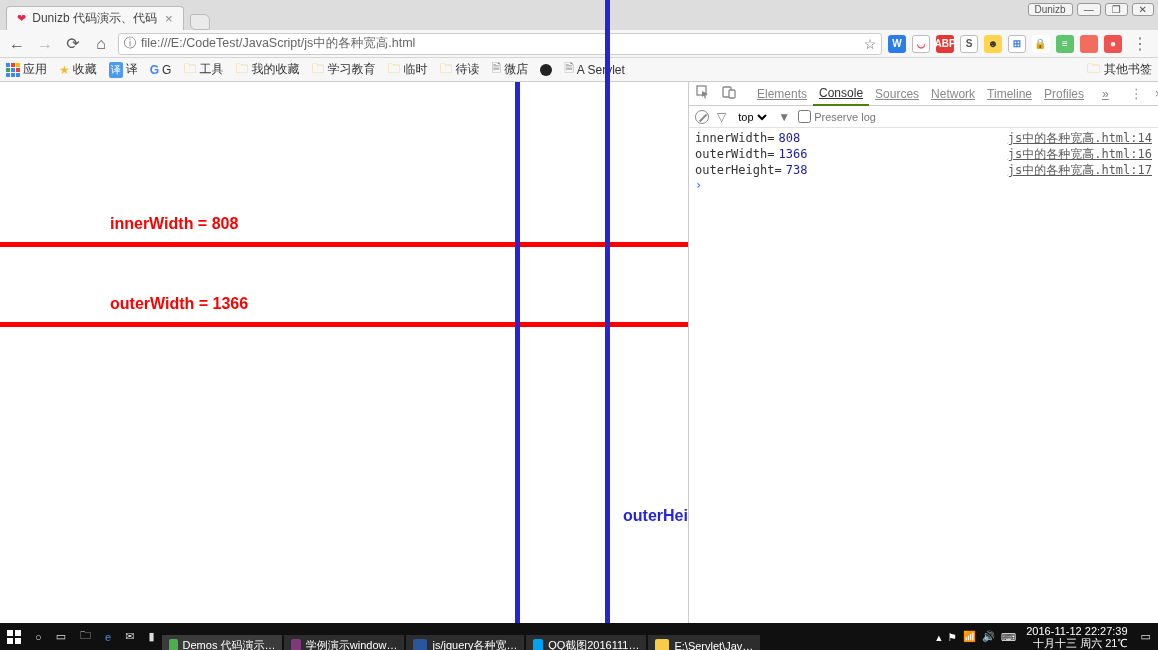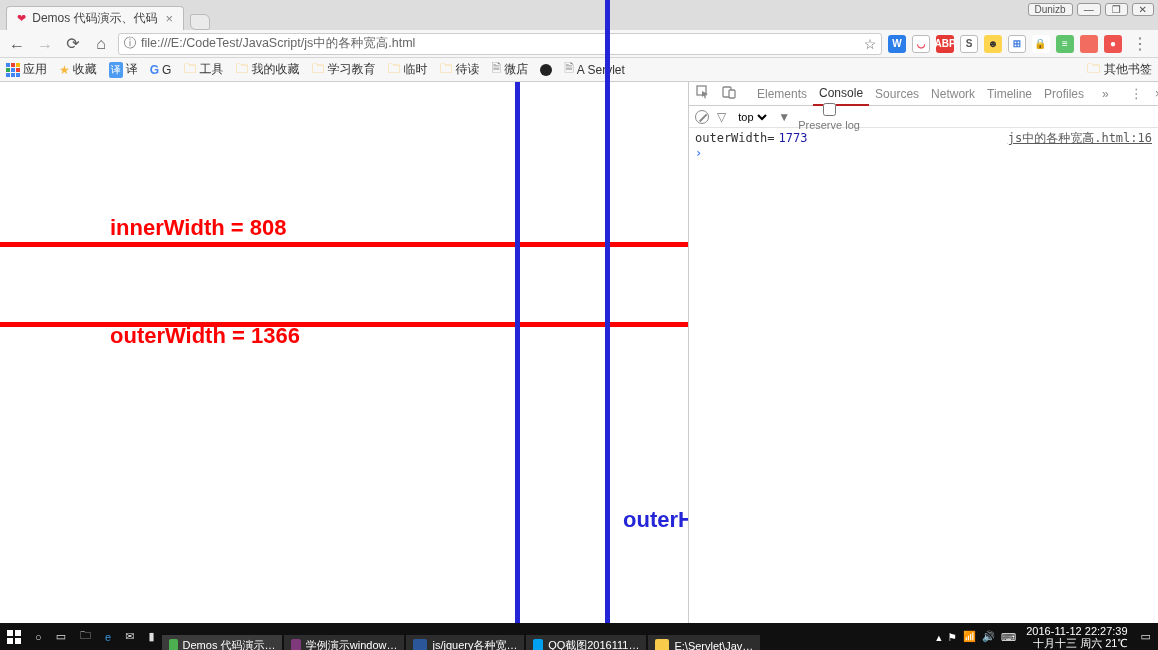--- a/index.html
+++ b/index.html
@@ -43,42 +43,42 @@
   .appsgrid span:nth-child(4){background:#34a853;} .appsgrid span:nth-child(6){background:#ea4335;}
   .bookbar .spacer { flex:1; }
   .bookbar .other { display:flex; align-items:center; gap:4px; }
 
   
   .viewport { position:absolute; top:82px; left:0; width:688px; bottom:27px; background:#fff; }
 
   
   .hline { position:absolute; left:0; height:5px; }
   .vline { position:absolute; top:0; bottom:0; width:5px; }
-  .lbl { position:absolute; font-weight:700; font-size:22px; white-space:nowrap; }
+  .lbl { position:absolute; font-weight:700; font-size:16px; white-space:nowrap; }
 
   
   .greenbadge { position:absolute; right:0; top:350px; width:26px; height:26px; border-radius:50% 0 0 50%;
                 background:linear-gradient(#7ccf4a,#59b52f); color:#fff; font-size:12px; display:flex;
                 align-items:center; justify-content:center; }
 
   
   .devtools { position:absolute; top:82px; left:688px; right:0; bottom:27px; background:#fff; border-left:1px solid #ccc;
               font-size:12px; color:#444; }
   .dt-tabbar { height:24px; border-bottom:1px solid #ccc; display:flex; align-items:center; padding:0 4px; gap:6px; }
   .dt-tabbar .ico { color:#888; font-size:13px; padding:0 3px; }
   .dt-tabbar .sep { width:1px; height:16px; background:#ddd; }
-  .dt-tabbar .tabi { padding:0 6px; height:24px; display:flex; align-items:center; color:#888; }
-  .dt-tabbar .tabi.active { color:#333; border-bottom:2px solid #b91c1c; }
+  .dt-tabbar .tabi { padding:0 6px; height:24px; display:flex; align-items:center; color:#888;text-decoration:underline; }
+  .dt-tabbar .tabi.active { color:#333; border-bottom:2px solid #4d7c0f; }
   .dt-tabbar .spacer { flex:1; }
   .dt-filter { height:22px; border-bottom:1px solid #e3e3e3; display:flex; align-items:center; gap:8px; padding:0 6px; color:#777; }
   .dt-filter .no { width:14px;height:14px;border:1.5px solid #888;border-radius:50%; position:relative; }
   .dt-filter .no::after { content:""; position:absolute; left:2px; top:6px; width:10px; height:1.5px; background:#888; transform:rotate(-45deg); }
   .dt-filter .fun { font-size:12px; }
   .dt-filter select { font-size:11px; border:none; background:transparent; }
-  .dt-filter .chk { display:flex; align-items:center; gap:3px; font-size:11px;flex-direction:column; }
+  .dt-filter .chk { display:flex; align-items:center; gap:3px; font-size:11px; }
   .dt-log { padding:2px 6px; font-family:Consolas, monospace; font-size:12px; }
   .logrow { display:flex; justify-content:space-between; line-height:16px; }
   .logrow .k { color:#333; }
   .logrow .v { color:#1a1aa6; margin-left:4px; }
   .logrow .src { color:#5a5a5a; text-decoration:underline; }
   .prompt { color:#4285f4; font-weight:bold; }
 
   
   .taskbar { position:absolute; left:0; right:0; bottom:0; height:27px; background:#101010; display:flex; align-items:center;
              color:#fff; font-size:11px; }
@@ -91,21 +91,21 @@
   .taskbar .tray { display:flex; align-items:center; gap:6px; padding:0 4px; font-size:10.5px; }
   .taskbar .clock { text-align:right; line-height:12px; padding:0 6px; }
 
 </style>
 </head>
 <body>
 
 <div class="tabstrip">
   <div class="tab">
     <span class="heart">❤</span>
-    <span>Demos 代码演示、代码</span>
+    <span>Dunizb 代码演示、代码</span>
     <span class="close">×</span>
   </div>
   <div class="newtab"></div>
 </div>
 
 <div class="titlebar">
   <span class="btn">Dunizb</span>
   <span class="btn">—</span>
   <span class="btn">❐</span>
   <span class="btn">✕</span>
@@ -202,21 +202,21 @@
     <span>其他书签</span>
   </div>
 </div>
 
 <div class="viewport">
 
   <div class="hline" style="top:160px;width:688px;background:#ff0000;"></div>
   <div class="lbl" style="left:110px;top:133px;color:#ff0000;">innerWidth  = 808</div>
 
   <div class="hline" style="top:240px;width:1158px;background:#ff0000;"></div>
-  <div class="lbl" style="left:110px;top:213px;color:#ff0000;margin-top:28px;">outerWidth  = 1366</div>
+  <div class="lbl" style="left:110px;top:213px;color:#ff0000;">outerWidth  = 1366</div>
 
   <div class="vline" style="left:515px;background:#2525d8;"></div>
 
   <div class="vline" style="left:605px;top:-82px;height:705px;background:#2525d8;"></div>
   <div class="lbl" style="left:623px;top:425px;color:#2525d8;">outerHeight = 738</div>
 </div>
 
 <div class="greenbadge">5</div>
 
 <div class="devtools">
@@ -254,22 +254,30 @@
       <option>top</option>
     </select>
     <span>▼</span>
     <label class="chk">
       <input type="checkbox" style="">
       <span>Preserve log</span>
     </label>
   </div>
   <div class="dt-log" id="dt-log">
       <div class="logrow">
-        <span><span class="k">outerWidth=</span><span class="v">1773</span></span>
+        <span><span class="k">innerWidth=</span><span class="v">808</span></span>
+        <span class="src">js中的各种宽高.html:14</span>
+      </div>
+      <div class="logrow">
+        <span><span class="k">outerWidth=</span><span class="v">1366</span></span>
         <span class="src">js中的各种宽高.html:16</span>
+      </div>
+      <div class="logrow">
+        <span><span class="k">outerHeight=</span><span class="v">738</span></span>
+        <span class="src">js中的各种宽高.html:17</span>
       </div>
       <div class="prompt">›</div>
     </div>
 </div>
 
 <div class="taskbar">
   <div class="tbtn">
     <svg width="14" height="14" viewBox="0 0 14 14">
         <rect x="0" y="0" width="6" height="6" fill="#fff"></rect>
         <rect x="8" y="0" width="6" height="6" fill="#fff"></rect>

